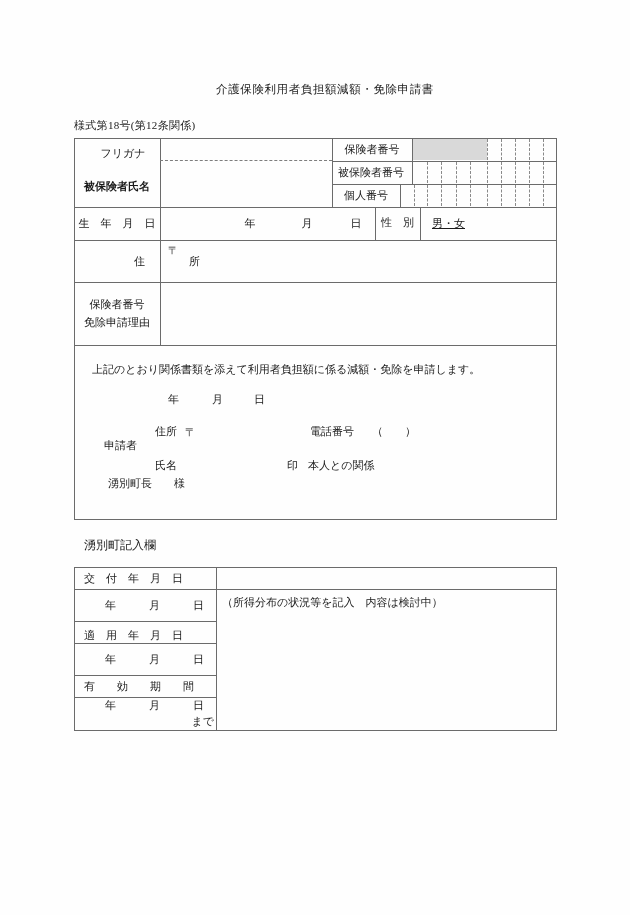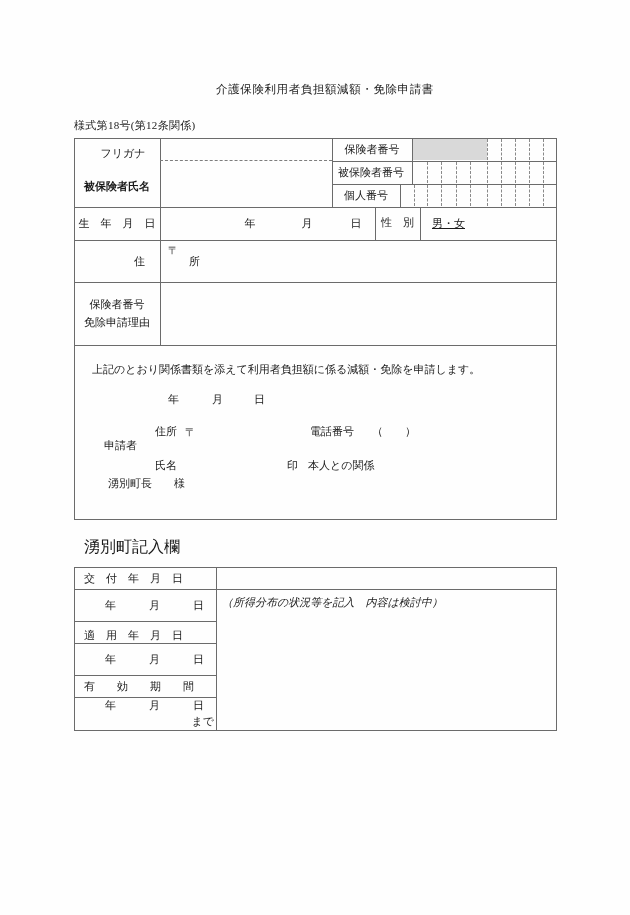--- a/index.html
+++ b/index.html
@@ -108,21 +108,21 @@
   
   .para {
     position: absolute;
     font-size: 11px;
     white-space: nowrap;
   }
 
   
   .caption {
     position: absolute;
-    font-size: 16px;
+    font-size: 12px;
     white-space: nowrap;
   }
 </style>
 </head>
 <body>
 
 <div class="page">
 
   <div class="form-code">様式第18号(第12条関係)</div>
   <div class="doc-title">介護保険利用者負担額減額・免除申請書</div>
@@ -236,21 +236,21 @@
   <div class="hline" style="left:74px; top:675px; width:142px;"></div>
   <div class="hline" style="left:74px; top:697px; width:142px;"></div>
   <div class="vline" style="left:216px; top:567px; height:164px;"></div>
 
   <div class="cell c-center" style="left:78px; top:567px; width:134px; height:22px; padding:0 6px;text-align:right;">
     <span class="lbl-just">交　付　年　月　日</span>
   </div>
 
   <div class="cell c-center" style="left:82px; top:589px; width:130px; height:32px; justify-content:flex-end; padding-right:8px;">年　　　月　　　日</div>
 
-  <div class="cell c-left" style="left:222px; top:589px; width:330px; height:26px;font-style:italic;">（所得分布の状況等を記入　内容は検討中）</div>
+  <div class="cell c-left" style="left:222px; top:589px; width:330px; height:26px;">（所得分布の状況等を記入　内容は検討中）</div>
 
   <div class="cell c-center" style="left:78px; top:621px; width:134px; height:22px; padding:14px 6px;">
     <span class="lbl-just">適　用　年　月　日</span>
   </div>
   <div class="cell c-center" style="left:82px; top:643px; width:130px; height:32px; justify-content:flex-end; padding-right:8px;">年　　　月　　　日</div>
 
   <div class="cell c-center" style="left:78px; top:675px; width:134px; height:22px; padding:0 6px;">
     <span class="lbl-just">有　　効　　期　　間</span>
   </div>
   <div class="cell c-center" style="left:82px; top:697px; width:130px; height:17px; justify-content:flex-end; padding-right:8px;">年　　　月　　　日</div>

